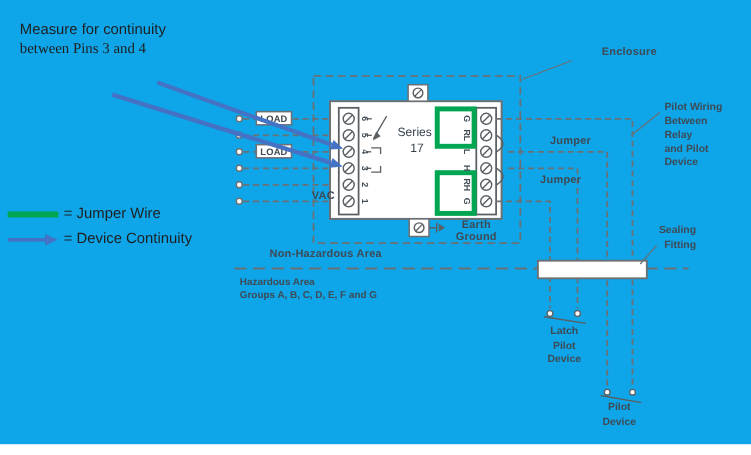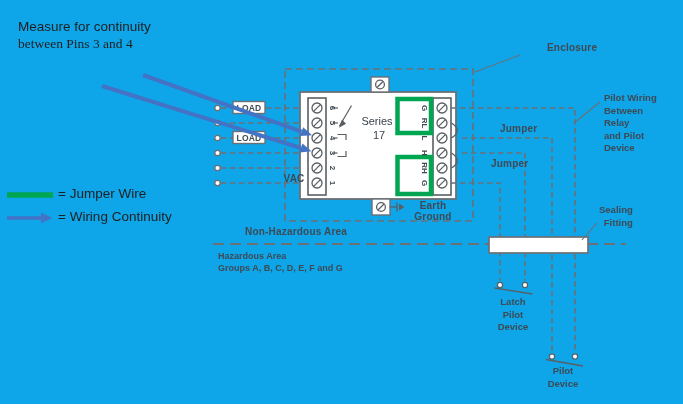--- a/index.html
+++ b/index.html
@@ -157,21 +157,21 @@
       <polygon points="41,212.8 41,223.2 52.5,218" fill="#4472C4"></polygon>
     </g>
   </svg>
 
   <div class="textlayer">
 
     <div class="t note" style="left:18px;top:19px;">Measure for continuity</div>
     <div class="t note" style="left:18px;top:36px;font-family:Liberation Serif, serif;">between Pins 3 and 4</div>
 
     <div class="t leg" style="left:58px;top:186px;">= Jumper Wire</div>
-    <div class="t leg" style="left:58px;top:209px;">= Wiring Continuity</div>
+    <div class="t leg" style="left:58px;top:209px;">= Device Continuity</div>
 
     <div class="t dl-sm ctr" style="left:249px;top:107.5px;">LOAD</div>
     <div class="t dl-sm ctr" style="left:249px;top:137.5px;">LOAD</div>
     <div class="t dl ctr" style="left:250px;top:177.5px;margin-left:32px;">VAC</div>
 
     <div class="t series" style="left:377px;top:121px;">Series</div>
     <div class="t series" style="left:379px;top:135px;">17</div>
 
     <div class="t pin" style="left:331.5px;top:108px;">6</div>
     <div class="t pin" style="left:331.5px;top:123px;">5</div>

